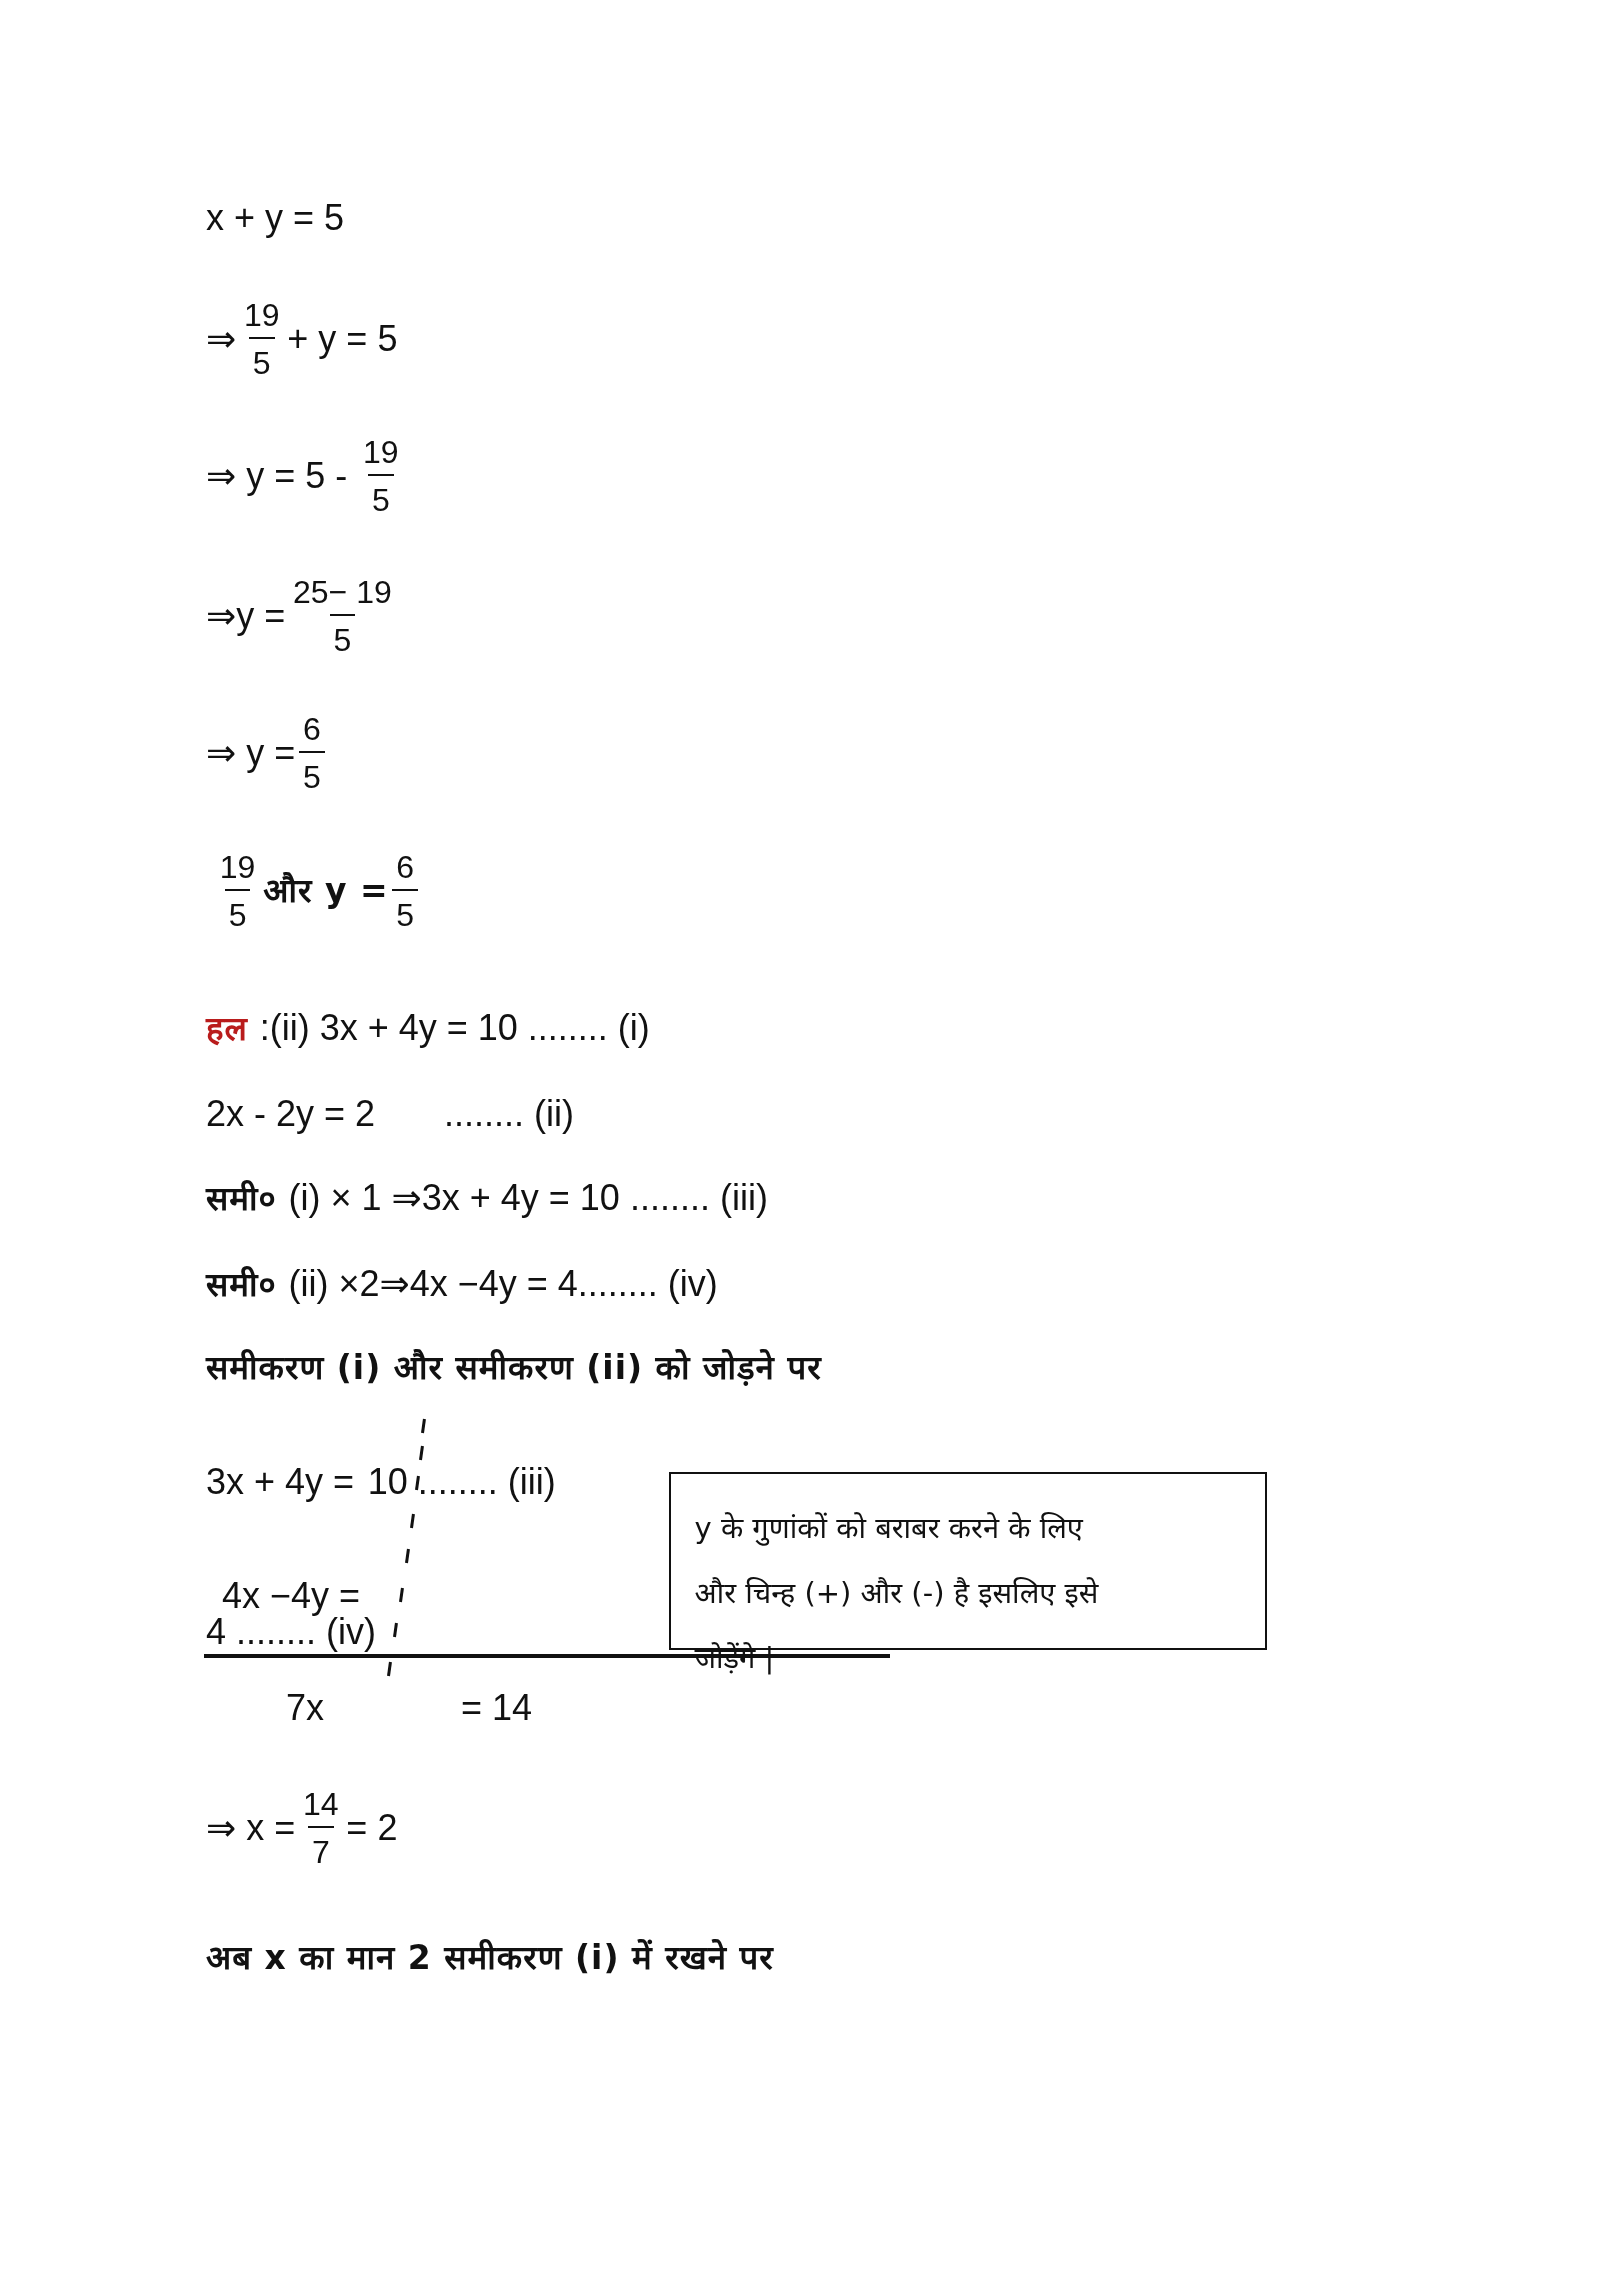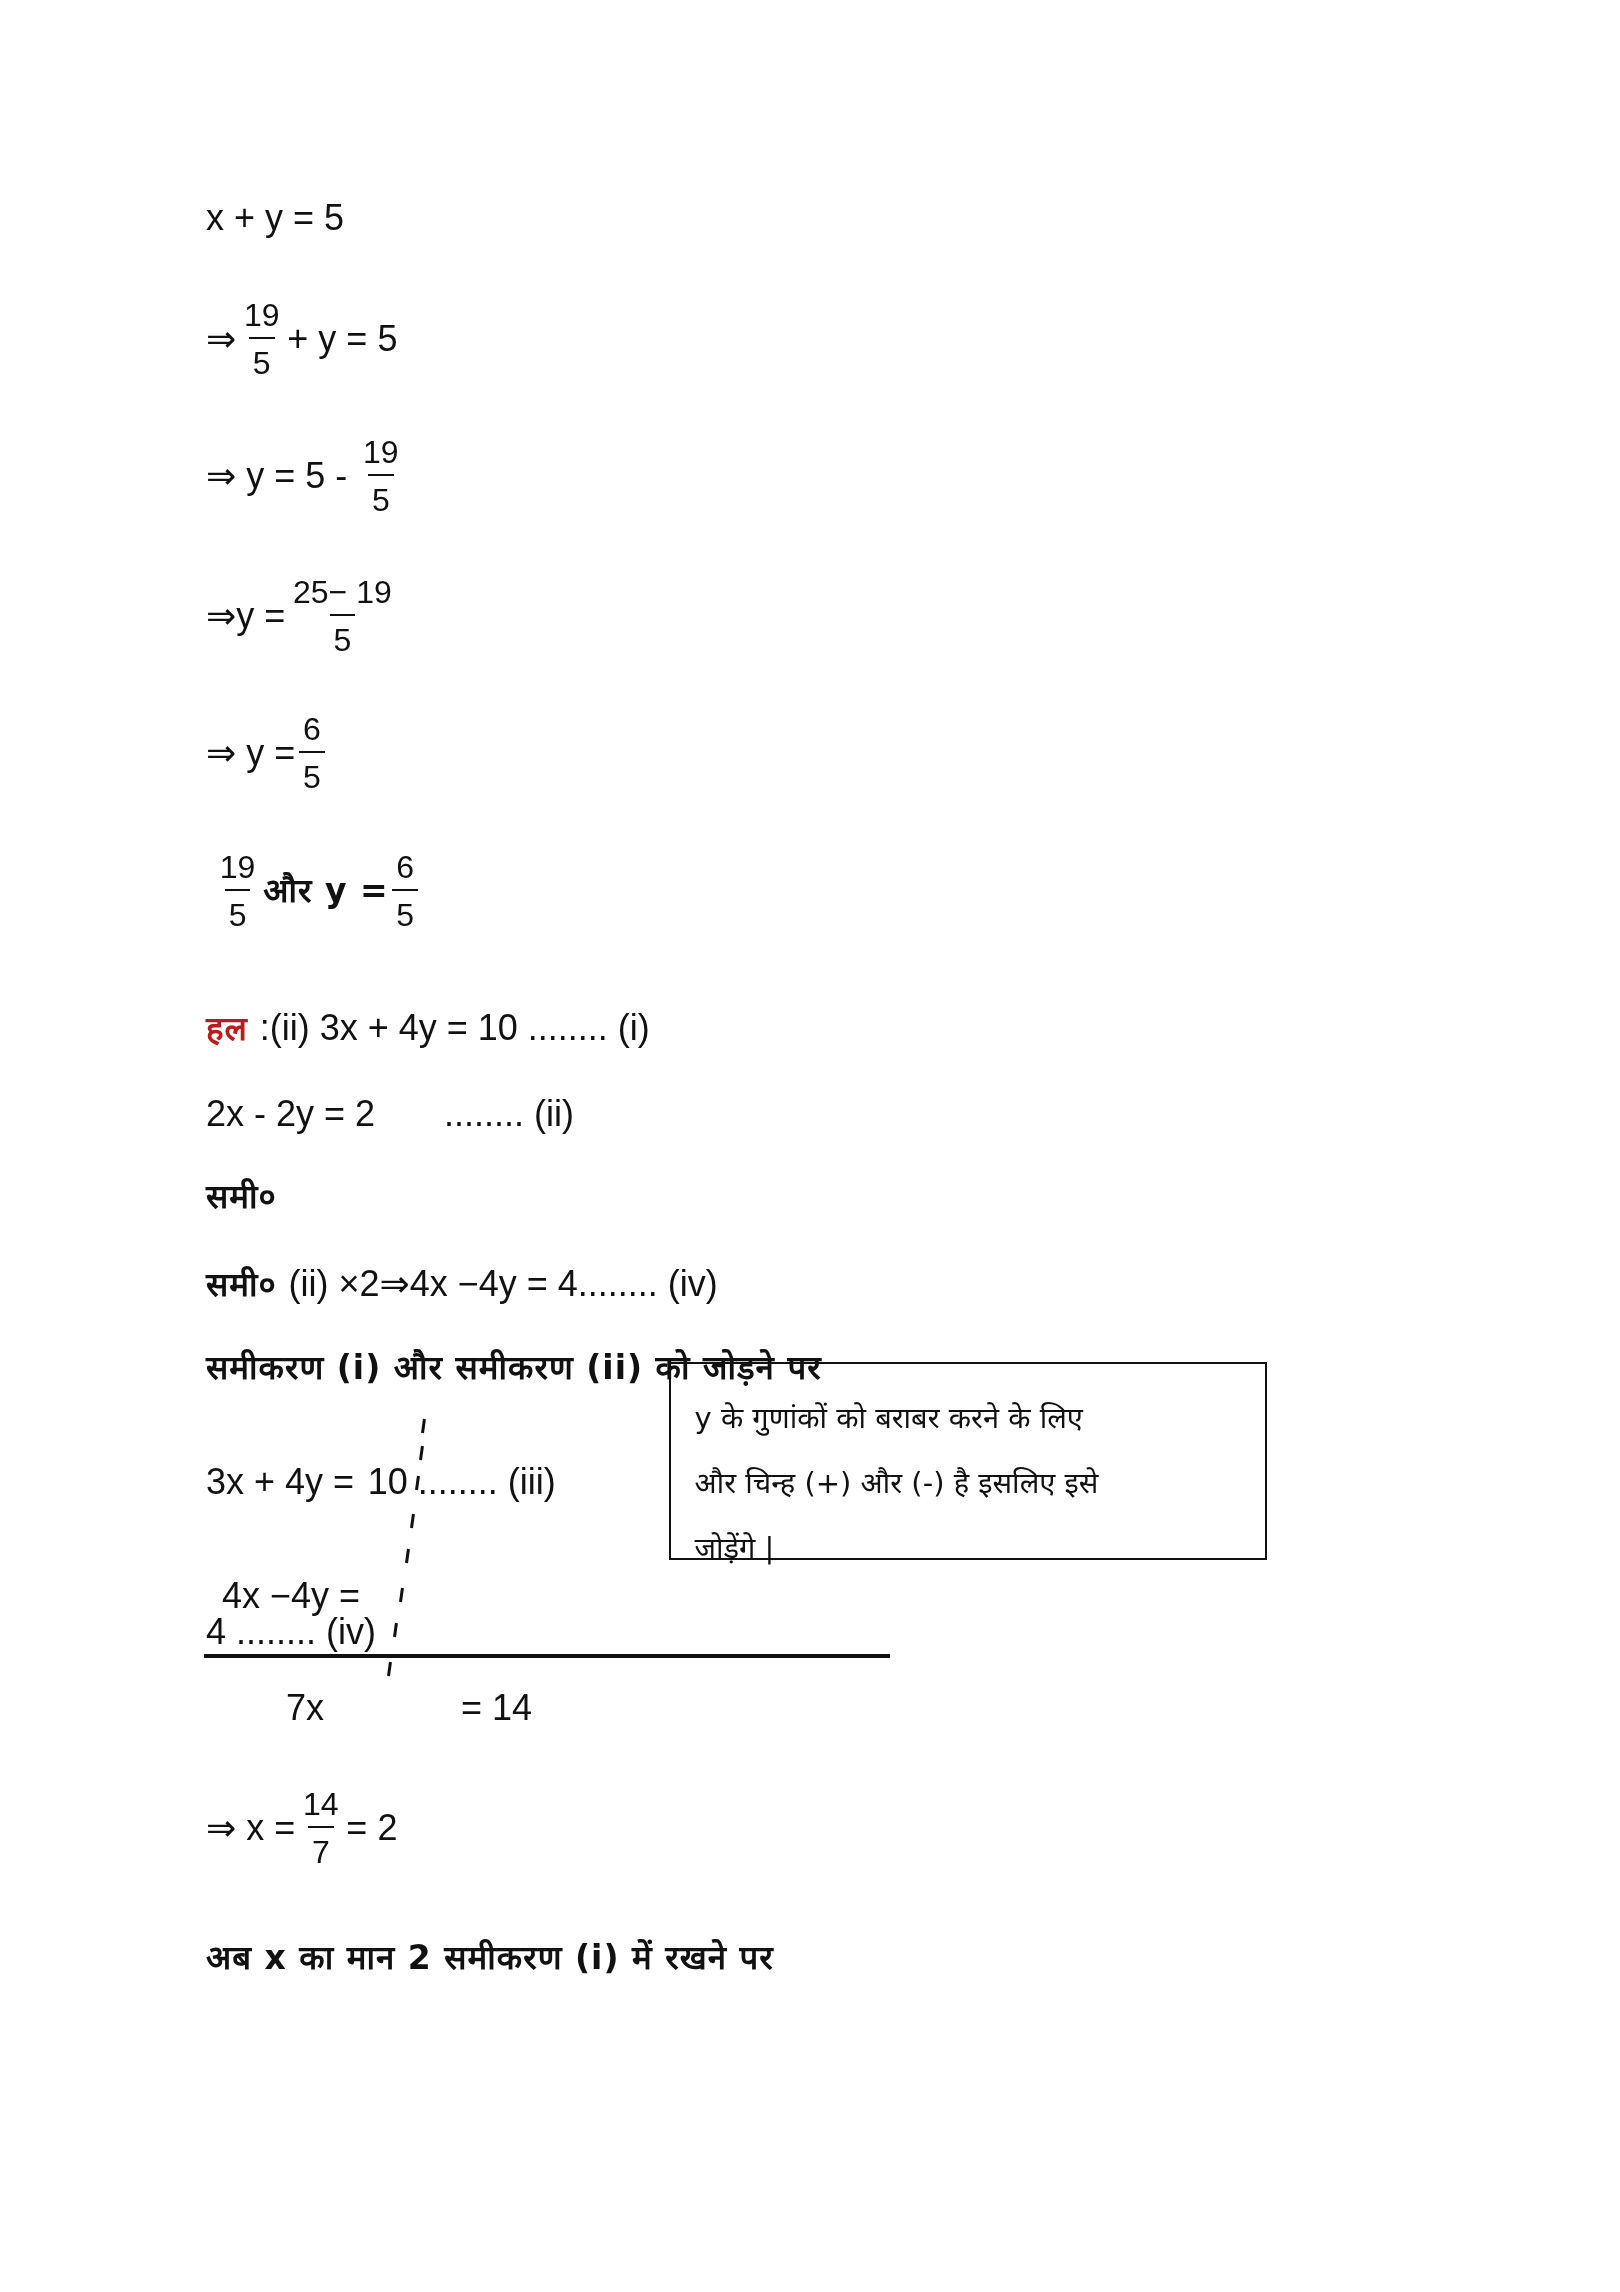--- a/index.html
+++ b/index.html
@@ -7,21 +7,21 @@
          font-family: "Liberation Sans", "DejaVu Sans", sans-serif; color: #111; }
   .line { position: absolute; left: 206px; font-size: 36px; white-space: nowrap;
           display: flex; align-items: center; line-height: 1; }
   .sp { display: inline-block; width: 11.8px; }
   .frac { display: inline-flex; flex-direction: column; align-items: center;
           vertical-align: middle; margin: 0 3.9px; justify-content: flex-end; }
   .frac .num { font-size: 32px; padding: 0 3.9px 5.9px; }
   .frac .den { font-size: 32px; padding: 7.8px 3.9px 0; border-top: 2.9px solid #111; }
   .hi { font-family: "DejaVu Sans", sans-serif; font-weight: bold; font-size: 33px; letter-spacing: 1px; }
   .red { color: #b91c1c; }
-  .note-box { position: absolute; left: 669px; top: 1362px; width: 598px; height: 198px;
+  .note-box { position: absolute; left: 669px; top: 1472px; width: 598px; height: 178px;
               border: 2px solid #111; box-sizing: border-box; padding: 21.6px 23.5px;
               font-family: "DejaVu Sans", sans-serif; font-size: 29px; line-height: 65px; }
   .note-box div { white-space: nowrap; }
   .hr-line { position: absolute; left: 204px; top: 1654px; width: 686px; height: 3.9px; background: #111; }
   .dash { position: absolute; width: 2.9px; height: 13.7px; background: #111; transform: rotate(8deg); }
 </style>
 </head>
 <body>
 
 <div class="line" style="top:200px;">
@@ -81,20 +81,21 @@
 
 <div class="line" style="top:1096px;">
   <span>2x - 2y = 2</span>
   <span style="display:inline-block;width:69px;"></span>
   <span>........ (ii)</span>
 </div>
 
 <div class="line" style="top:1180px;">
   <span class="hi">समी०</span>
   <span class="sp"></span>
+  <span>(i) × 1 ⇒3x + 4y = 10 ........ (iii)</span>
 </div>
 
 <div class="line" style="top:1266px;">
   <span class="hi">समी०</span>
   <span class="sp"></span>
   <span>(ii) ×2⇒4x −4y = 4........ (iv)</span>
 </div>
 
 <div class="line" style="top:1351px;">
   <span class="hi">समीकरण (i) और समीकरण (ii) को जोड़ने पर</span>

